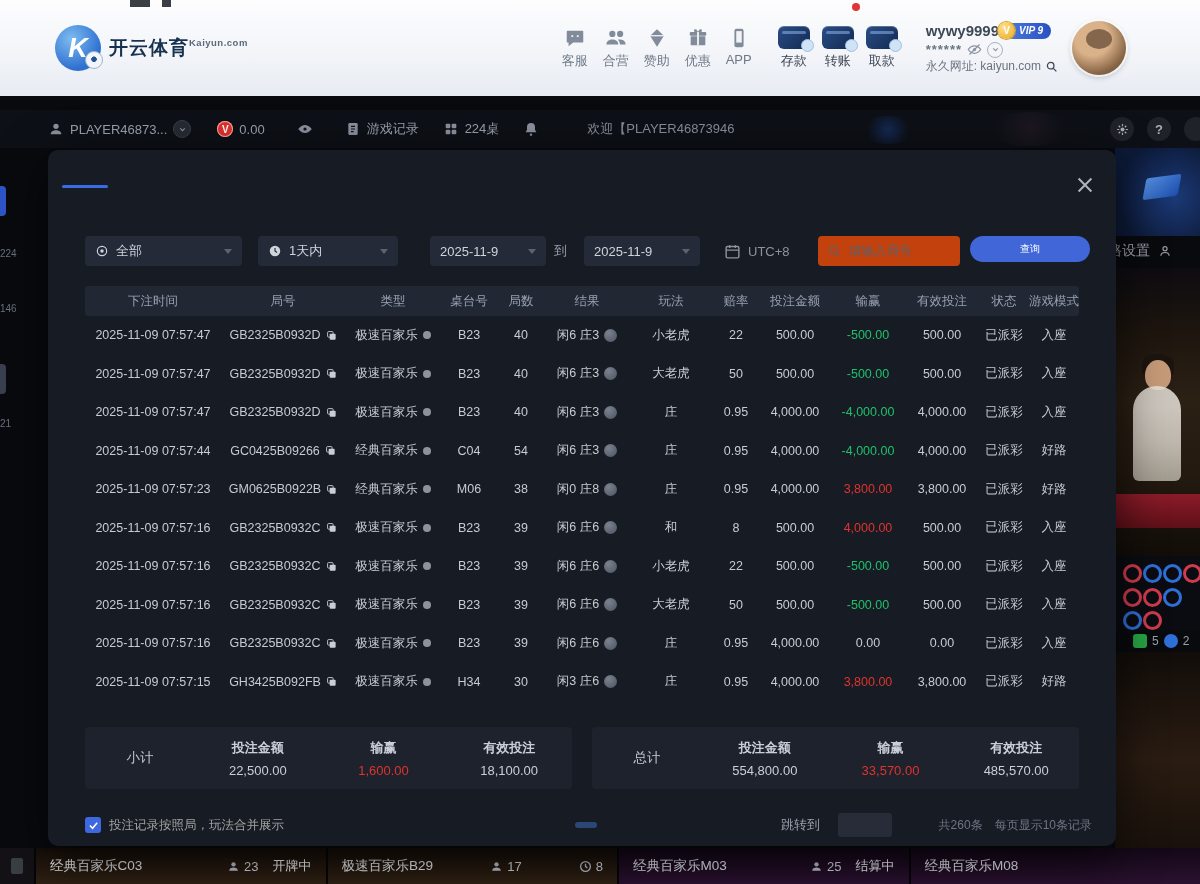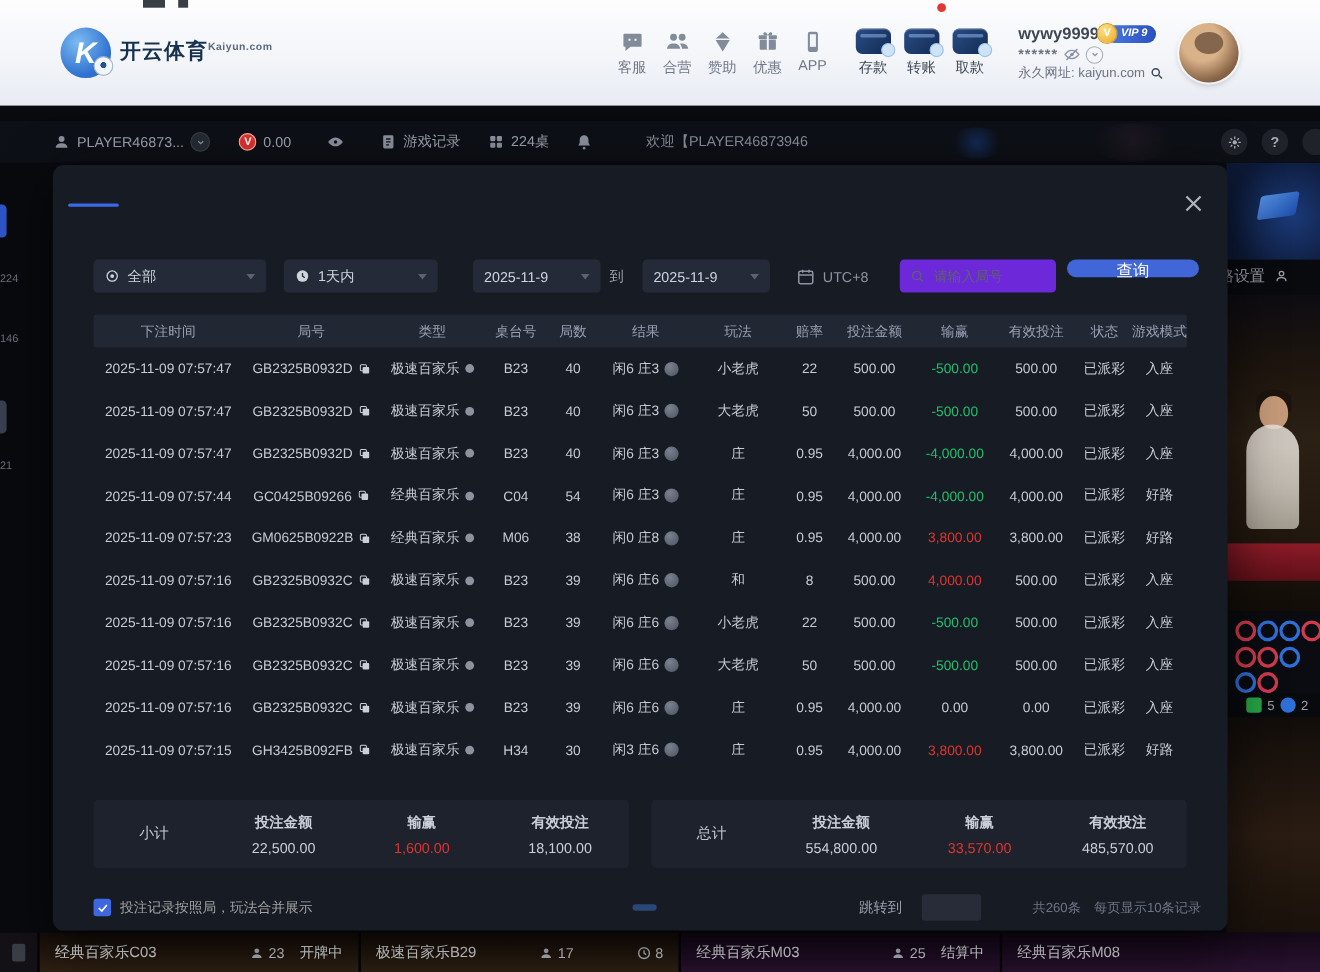--- a/index.html
+++ b/index.html
@@ -112,28 +112,28 @@
   .tab.active{color:#eef1f5;}
   .tab.active::after{content:'';position:absolute;left:50%;transform:translateX(-50%);bottom:-10px;width:46px;height:3px;border-radius:2px;background:#3a6ae8;}
 
   .ctrl{position:absolute;top:86px;height:30px;background:#242a37;border-radius:4px;display:flex;align-items:center;
     padding:0 10px;gap:7px;color:#cfd4dc;font-size:13px;cursor:pointer;box-sizing:border-box;}
   .ctrl .caret{margin-left:auto;width:0;height:0;border-left:4.5px solid transparent;border-right:4.5px solid transparent;border-top:5.5px solid #5c6370;}
   .ctrl-ic{width:14px;height:14px;color:#cfd4dc;flex:none;}
   .to-label{position:absolute;left:506px;top:86px;height:30px;display:flex;align-items:center;color:#9aa0ab;font-size:13px;}
   .tz{position:absolute;left:676px;top:86px;height:30px;display:flex;align-items:center;gap:7px;color:#8c93a0;font-size:13px;}
   .tz svg{width:17px;height:17px;}
-  .search-box{position:absolute;left:770px;top:86px;width:142px;height:30px;background:#6d28d9;border-radius:4px;
+  .search-box{position:absolute;left:770px;top:86px;width:142px;height:30px;background:#c2410c;border-radius:4px;
     display:flex;align-items:center;gap:6px;padding:0 9px;box-sizing:border-box;}
   .search-box svg{width:14px;height:14px;color:#5c6370;flex:none;}
   .search-box input{background:transparent;border:none;outline:none;color:#cfd4dc;font-size:12.5px;width:100%;
     font-family:"Liberation Sans","DejaVu Sans",sans-serif;}
   .search-box input::placeholder{color:#5c6370;}
-  .query-btn{position:absolute;left:922px;top:86px;width:120px;height:16px;background:#4066d8;border:none;border-radius:16px;
-    color:#fff;font-size:15px;cursor:pointer;font-family:Liberation Mono, monospace;}
+  .query-btn{position:absolute;left:922px;top:86px;width:120px;height:26px;background:#4066d8;border:none;border-radius:16px;
+    color:#fff;font-size:10px;cursor:pointer;font-family:Liberation Mono, monospace;}
 
   .grid13{display:grid;grid-template-columns:136px 124px 96px 56px 48px 84px 84px 46px 72px 74px 74px 50px 50px;align-items:center;}
   .thead{position:absolute;left:37px;top:136px;width:994px;height:30px;background:#222734;border-radius:3px;}
   .th{font-size:12.5px;color:#98a0b1;text-align:center;white-space:nowrap;}
   .tbody{position:absolute;left:37px;top:166px;width:994px;}
   .tr{height:38.5px;}
   .td{font-size:12.5px;color:#c6cbd4;text-align:center;white-space:nowrap;display:flex;align-items:center;justify-content:center;gap:5px;}
   .copy-icon{width:11px;height:11px;color:#c9ced7;display:inline-block;cursor:pointer;}
   .type-dot{width:8px;height:8px;border-radius:50%;background:#8d939e;display:inline-block;}
   .info-dot{width:13px;height:13px;border-radius:50%;background:radial-gradient(circle at 35% 30%,#7a828f,#4c piece);background:radial-gradient(circle at 35% 30%,#7a828f,#4c5260);display:inline-block;}

